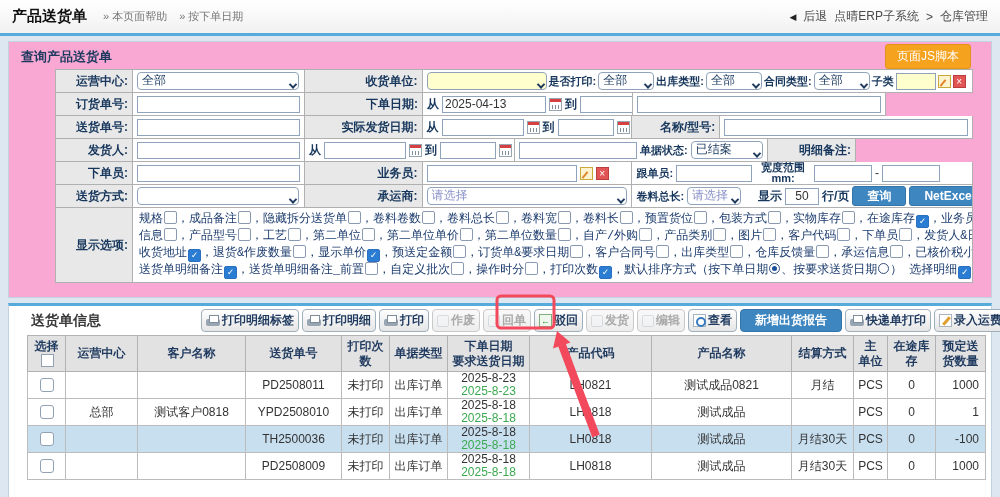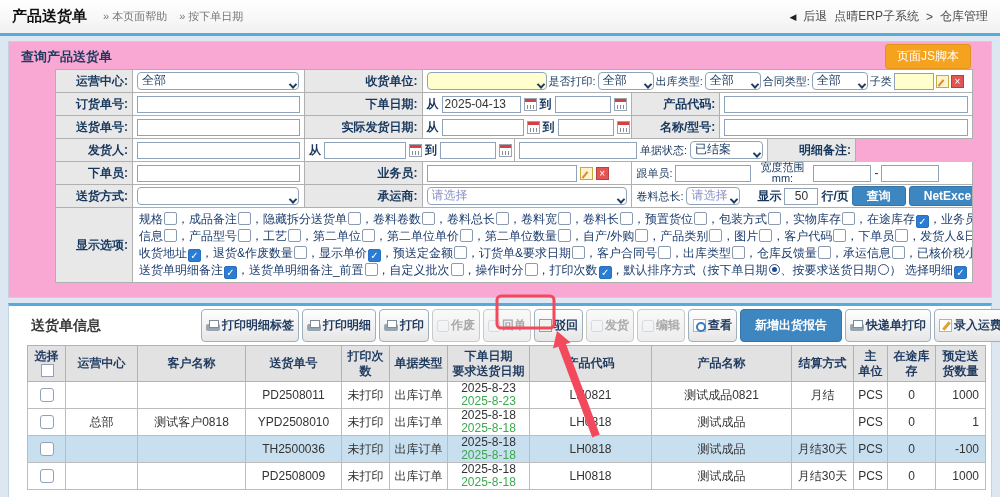--- a/index.html
+++ b/index.html
@@ -21,54 +21,54 @@
   .jsbtn { margin-left:auto; background:#f5a31f; color:#fff; font-size:12px; border:1px solid #e2941a; border-radius:3px; padding:3px 11px; margin-right:14px; }
 
   
   .form { margin-left:40px; width:918px; border-top:1px solid #b0b0b0; border-left:1px solid #b0b0b0; }
   .frow { display:flex; height:23px; }
   .frow.opts { height:auto; }
   .fc { border-right:1px solid #b0b0b0; border-bottom:1px solid #b0b0b0; display:flex; align-items:center; padding:0 4px; overflow:hidden; white-space:nowrap; background:#fff; gap:3px; }
   .fl { background:#e8e8e8; color:#16365c; font-weight:bold; justify-content:flex-end; }
   .w-l1{width:77px} .w-v1{width:172px} .w-l2{width:118px} .w-v2{width:210px} .w-l3{width:88px} .w-v3{width:253px}
   .w-m1{width:551px} .w-m2{width:341px} .w-opt{width:841px}
-  .inl { color:#16365c; font-weight:normal; font-size:11px; }
+  .inl { color:#16365c; font-weight:bold; font-size:11px; }
   .ti { height:17px; border:1px solid #8fa4ba; font-size:12px; padding:0 2px; font-family:inherit; color:#333; }
   .grow { flex:1; min-width:20px; }
   .sel { display:inline-flex; align-items:flex-end; justify-content:space-between; border:1px solid #8fa4ba; background:#fff; height:18px; padding:0 2px 0 4px; font-size:12px; color:#16365c; border-radius:4px; }
   .sel.yellow { background:#ffffce; }
   .chev { width:6px; height:6px; border-right:2px solid #1f3a5f; border-bottom:2px solid #1f3a5f; transform:rotate(45deg) translate(-1px,-1px); flex:none; margin-left:4px; }
   .ph { color:#8a92c8; }
   .navy { color:#16365c; font-weight:bold; }
   .yellowbg { background:#ffffce; }
 
   
   .ico { display:inline-block; position:relative; flex:none; }
   .ico-cal { width:13px; height:13px; border:1px solid #98a5b2; background:#fff; }
   .ico-cal::before { content:""; position:absolute; left:0; right:0; top:0; height:3px; background:#d64040; }
   .ico-cal::after { content:""; position:absolute; left:2px; top:6px; width:7px; height:4px; background:linear-gradient(90deg,#7f8c99 1px,transparent 1px); background-size:3px 100%; }
   .ico-pick { width:13px; height:13px; border:1px solid #c8a93a; background:#fdf3cf; }
   .ico-pick::after { content:""; position:absolute; left:3px; top:3px; width:2px; height:8px; background:#e0862a; transform:rotate(40deg); }
   .ico-clear { width:13px; height:13px; background:#e25555; border:1px solid #bb3d3d; color:#fff; font-size:10px; line-height:11px; text-align:center; }
   .ico-clear::after { content:"\00d7"; }
 
   
-  .opt-content { flex-direction:column; align-items:flex-start; justify-content:center; padding:3px 6px; gap:0; }
+  .opt-content { flex-direction:column; align-items:flex-start; justify-content:center; padding:3px 6px; gap:0;font-family:Liberation Mono, monospace; }
   .opt-line { line-height:17px; color:#1c3c6e; white-space:nowrap; }
   .cb { display:inline-block; width:13px; height:13px; border:1px solid #8a9ab0; background:#fff; border-radius:2px; vertical-align:-2px; margin-left:1px; font-size:10px; line-height:12px; text-align:center; color:#fff; }
   .cb.on { background:#2b7cd3; border-color:#2a6fc0; }
   .radio { display:inline-block; width:11px; height:11px; border:1px solid #33507c; border-radius:50%; vertical-align:-1px; position:relative; margin:0 1px; background:#fff; }
   .radio.on::after { content:""; position:absolute; inset:2px; background:#1a4f9c; border-radius:50%; }
 
   
   .ipanel { margin:5px 8px 0 8px; background:#fff; border:1px solid #c2d2e0; border-top:3px solid #56abdb; height:210px; }
   .ihead { display:flex; align-items:center; padding:3px 2px 3px 0; }
   .ititle { font-size:14px; font-weight:bold; color:#3a3a3a; margin-left:22px; width:170px; flex:none; }
   .toolbar { display:flex; align-items:center; gap:3px; flex-wrap:nowrap; }
-  .tbtn { display:inline-flex; align-items:center; gap:2px; border:1px solid #9fb0bd; background:linear-gradient(#fefefe,#e6e6e6); border-radius:4px; height:33px; padding:0 4px; font-size:12px; font-weight:bold; color:#1f3a5f; white-space:nowrap; }
+  .tbtn { display:inline-flex; align-items:center; gap:2px; border:1px solid #9fb0bd; background:linear-gradient(#fefefe,#e6e6e6); border-radius:4px; height:23px; padding:0 4px; font-size:12px; font-weight:bold; color:#1f3a5f; white-space:nowrap; }
   .tbtn.disabled { color:#aaa; border-color:#c9c9c9; background:linear-gradient(#f9f9f9,#ededed); }
   .tbtn.disabled .ico { opacity:.45; }
   .tbtn.primary { background:#3e86c0; border-color:#3574a8; color:#fff; padding:0 14px; }
   .ico-printer { width:14px; height:12px; }
   .ico-printer::before { content:""; position:absolute; left:0; right:0; bottom:1px; height:7px; background:#98a5b2; border-radius:2px; }
   .ico-printer::after { content:""; position:absolute; left:3px; top:0; width:8px; height:6px; background:#fff; border:1px solid #7f8c99; }
   .ico-doc { width:12px; height:12px; border:1px solid #b5bec7; background:#f3f5f7; border-radius:2px; }
   .ico-reject { width:13px; height:13px; border:1px solid #7fae7f; background:#eef6ee; color:#2e9e2e; font-size:9px; line-height:12px; text-align:center; font-weight:bold; }
   .ico-reject::after { content:"\2190"; }
   .ico-view { width:13px; height:13px; border:1px solid #a8b4c0; background:#fff; }
@@ -154,27 +154,26 @@
     </div>
 
     <div class="frow">
       <div class="fc fl w-l1">订货单号:</div>
       <div class="fc w-v1">
           <input class="ti grow" value="" style="">
         </div>
       <div class="fc fl w-l2">下单日期:</div>
       <div class="fc w-v2">
         <span class="navy">从</span>
-        <input class="ti" style="width: 79px;" value="2025-04-13">
+        <input class="ti" style="width: 104px;" value="2025-04-13">
         <span class="ico ico-cal"></span>
         <span class="navy">到</span>
         <input class="ti" style="width: 56px;" value="">
         <span class="ico ico-cal"></span>
       </div>
-      <div class="fc fl w-l3">产品代码:</div>
       <div class="fc w-v3">
           <input class="ti grow" value="" style="">
         </div>
     </div>
 
     <div class="frow">
       <div class="fc fl w-l1">送货单号:</div>
       <div class="fc w-v1">
           <input class="ti grow" value="" style="">
         </div>

